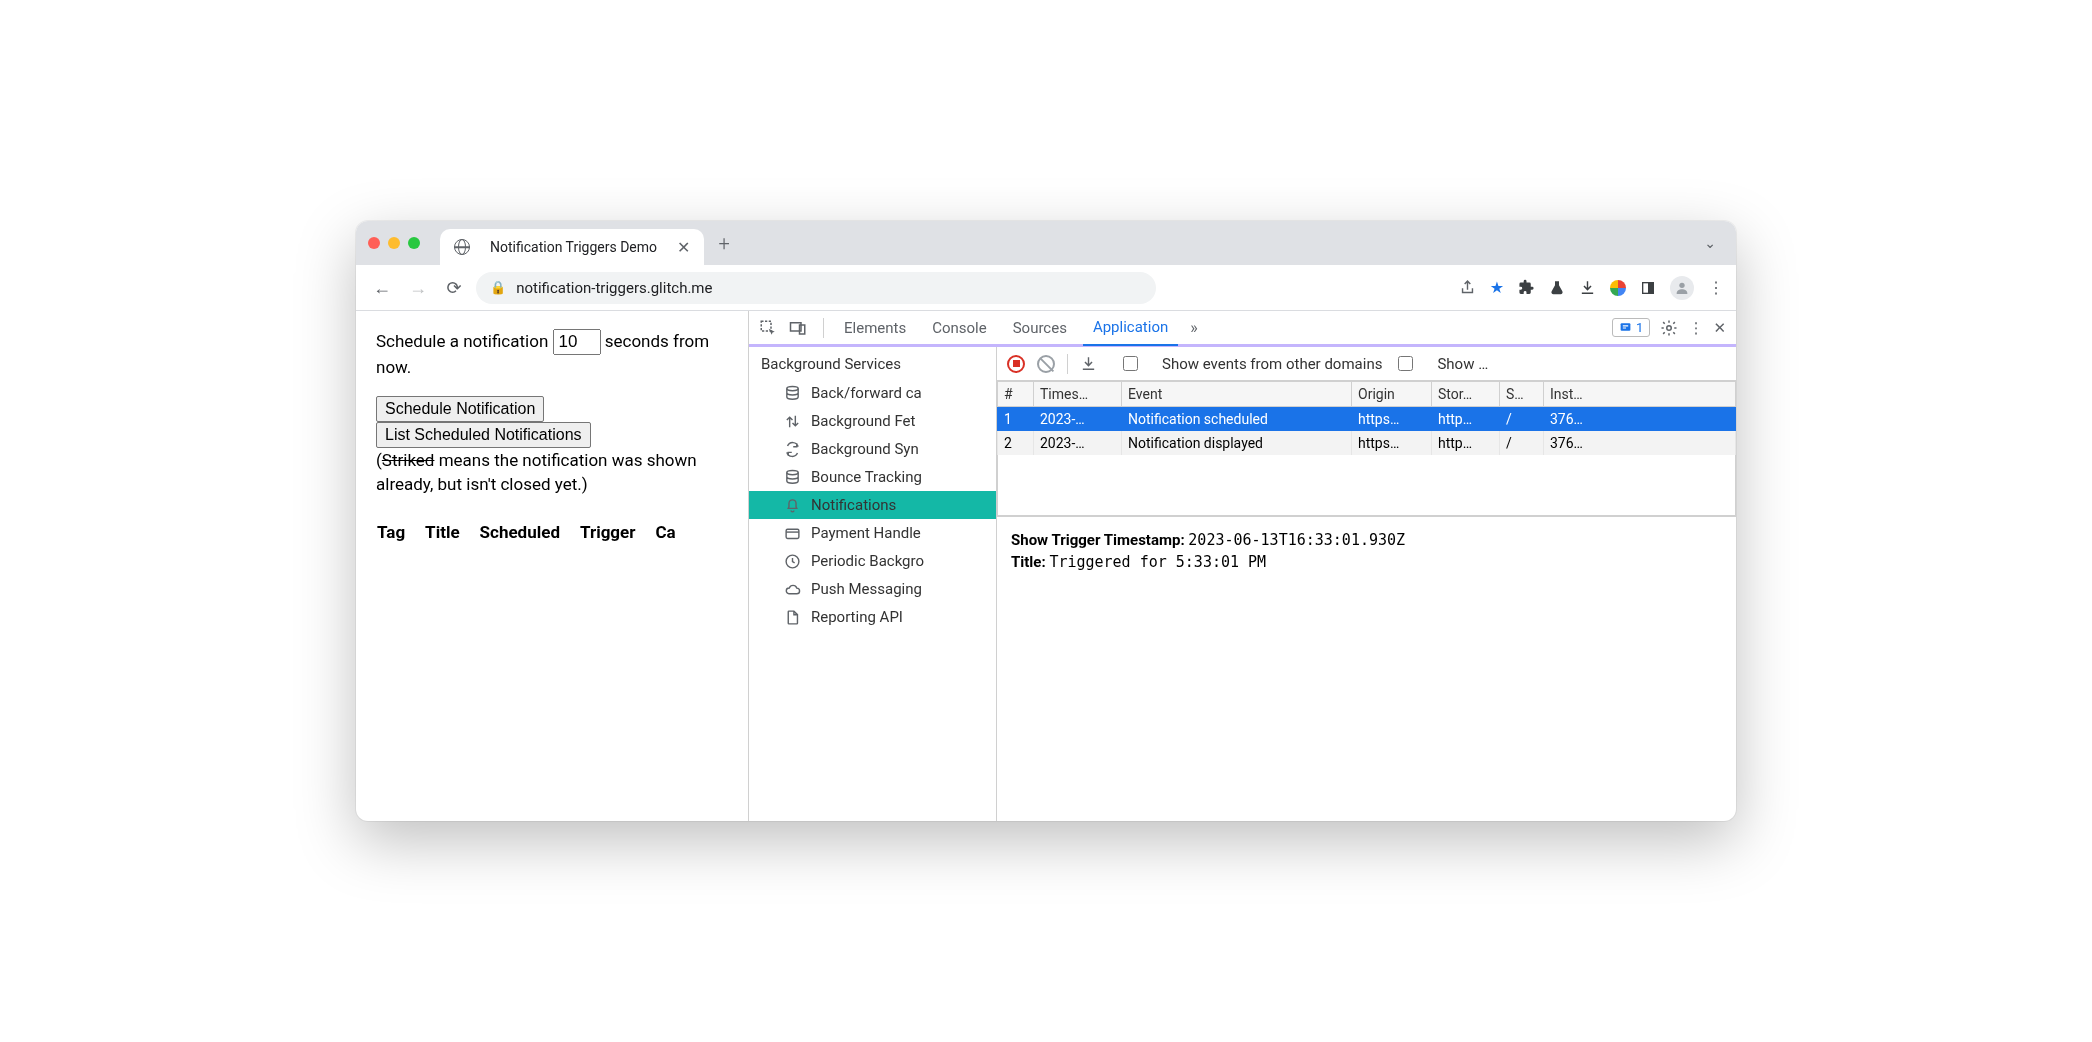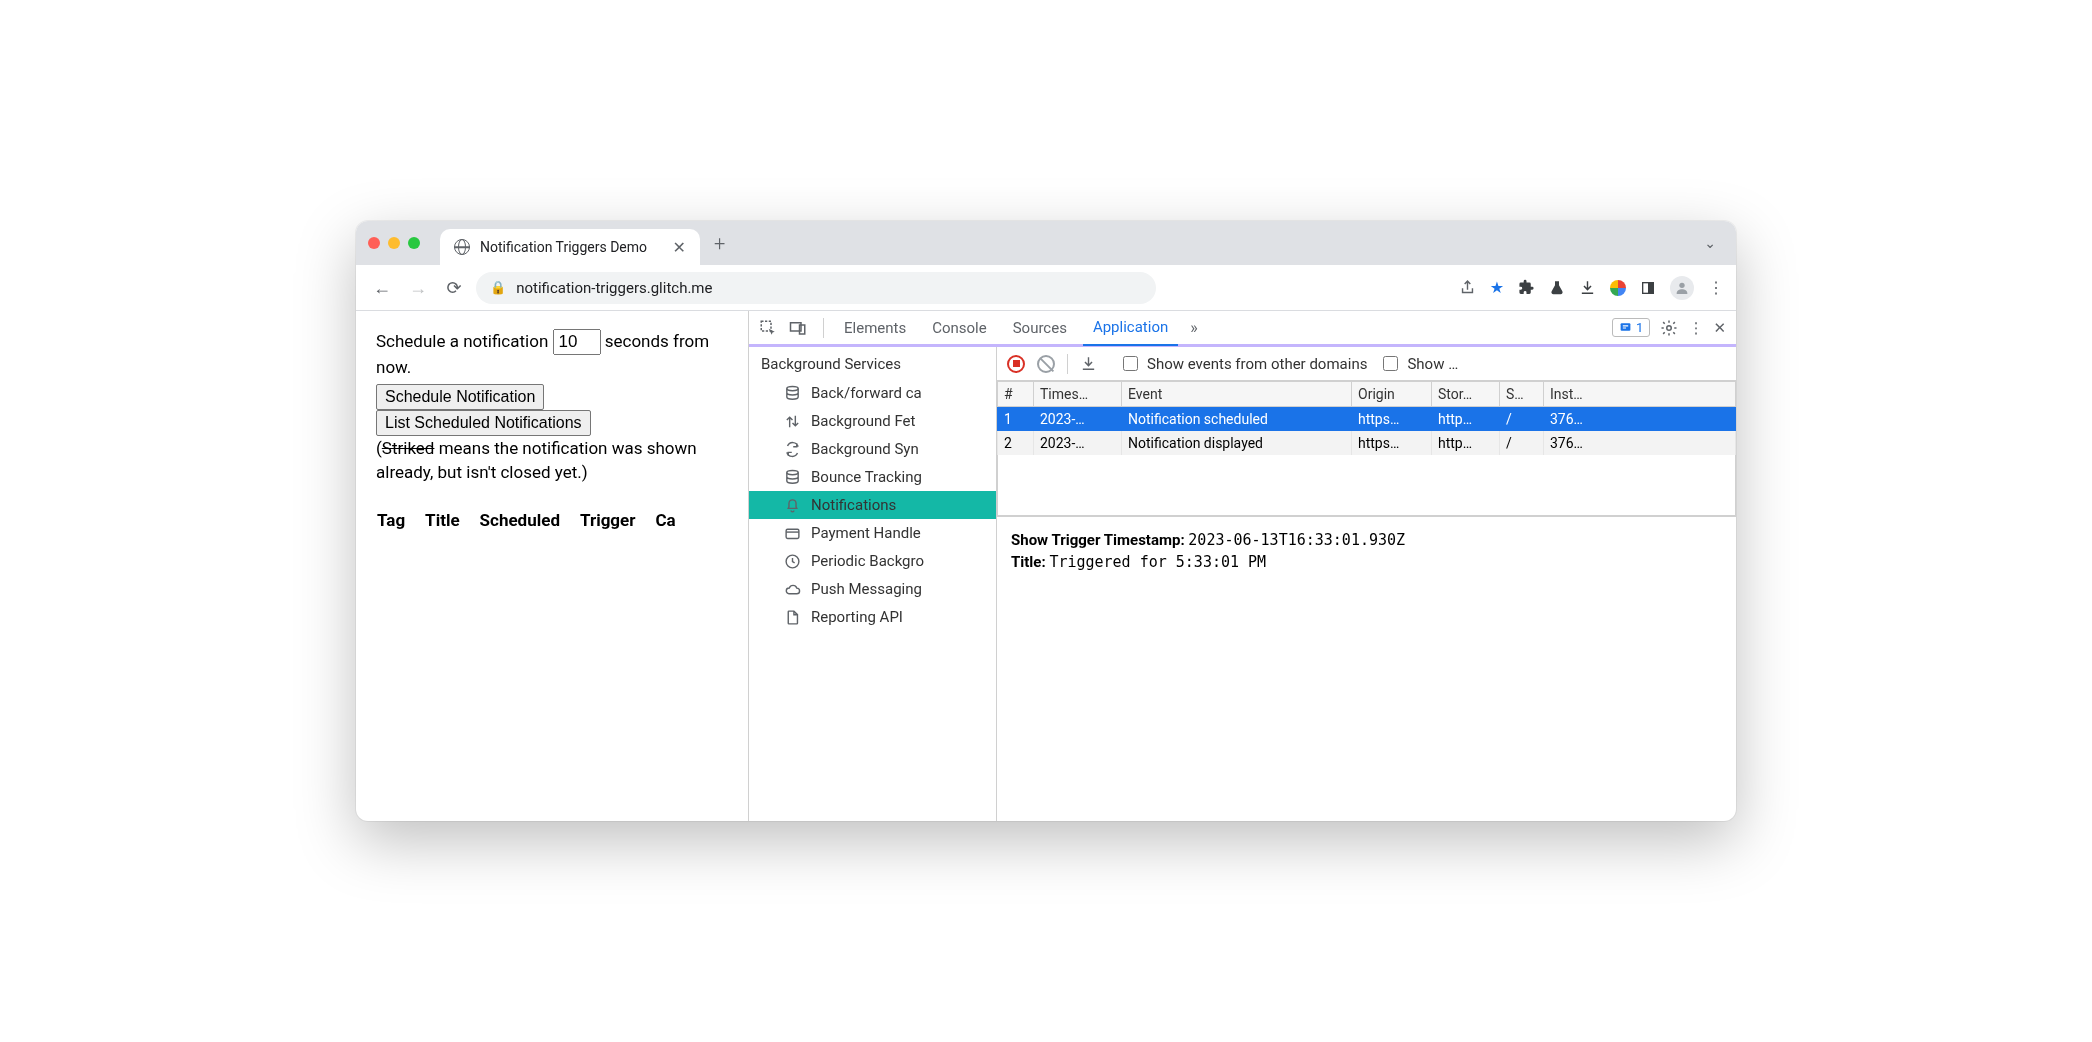--- a/index.html
+++ b/index.html
@@ -36,21 +36,21 @@
   .tl.red { background: #ff5f57; }
   .tl.yellow { background: #febc2e; }
   .tl.green { background: #28c840; }
   .tab {
     background: #fff;
     border-radius: 10px 10px 0 0;
     height: 36px;
     display: flex;
     align-items: center;
     padding: 0 14px;
-    gap: 10px;
+    gap: 20px;
     margin-top: 8px;
     min-width: 260px;
     font-size: 14px;
     color: #202124;
   }
   .tab .globe { width: 16px; height: 16px; border: 1.5px solid #5f6368; border-radius: 50%; position: relative; }
   .tab .globe::before { content:""; position:absolute; left:50%; top:-1px; bottom:-1px; width:6px; border:1.5px solid #5f6368; border-radius:50%; transform:translateX(-50%);}
   .tab .globe::after { content:""; position:absolute; top:50%; left:-1px; right:-1px; height:1.5px; background:#5f6368; transform:translateY(-50%);}
   .tab .close { margin-left: auto; color:#5f6368; font-size:16px;}
   .newtab { margin-left: 14px; color:#5f6368; font-size:20px; font-weight:300;}
@@ -142,21 +142,21 @@
     height:34px; border-bottom:1px solid #d0d0d0;
     display:flex; align-items:center; padding:0 10px; gap:12px;
     font-size:15px; color:#333;
   }
   .dt-toolbar .rec { width:18px; height:18px; border:2px solid #d93025; border-radius:50%; display:flex; align-items:center; justify-content:center;}
   .dt-toolbar .rec::before{content:""; width:7px; height:7px; background:#d93025;}
   .dt-toolbar .clr { width:18px; height:18px; border:2px solid #9aa0a6; border-radius:50%; position:relative;}
   .dt-toolbar .clr::before{content:""; position:absolute; width:18px; height:2px; background:#9aa0a6; top:7px; left:-1px; transform:rotate(45deg);}
   .dt-toolbar .sep { width:1px; height:20px; background:#d0d0d0;}
   .dt-toolbar .dl { font-size:16px; color:#5f6368;}
-  .dt-toolbar label { display:flex; align-items:center; gap:6px; white-space:nowrap;}
+  .dt-toolbar label { display:flex; align-items:center; gap:21px; white-space:nowrap;}
   .dt-toolbar input[type=checkbox]{ width:15px; height:15px;}
   .dt-table { flex:0 0 auto; }
   .dt-table table { width:100%; border-collapse:collapse; font-size:14px;}
   .dt-table th { text-align:left; font-weight:400; color:#333; border:1px solid #d0d0d0; padding:4px 6px; background:#f6f6f6; white-space:nowrap; overflow:hidden;}
   .dt-table td { border-left:1px solid #e6e6e6; border-right:1px solid #e6e6e6; padding:4px 6px; white-space:nowrap; overflow:hidden;}
   .dt-table tr.row-even { background:#f3f3f3;}
   .dt-table tr.row-sel td { background:#1a73e8; color:#fff; border-color:#1a73e8;}
   .dt-table tbody tr.spacer td { height:60px; border:1px solid #d0d0d0; border-top:none;}
   .dt-details {
     border-top:1px solid #d0d0d0;
@@ -240,21 +240,21 @@
   </div>
 
   <div class="content">
 
     <div class="page">
       <div>
         <span>Schedule a notification</span>
         <input type="number" value="10" style="">
         <span>seconds from now.</span>
       </div>
-      <div style="margin-top:4px">
+      <div style="margin-top:16px">
         <button>Schedule Notification</button>
       </div>
       <div>
         <button>List Scheduled Notifications</button>
       </div>
       <div>
         <span>(</span><span class="striked">Striked</span><span> means the notification was shown already, but isn't closed yet.)</span>
       </div>
       <div class="page-table-head" style="margin-top:22px">
         <span>Tag</span>

